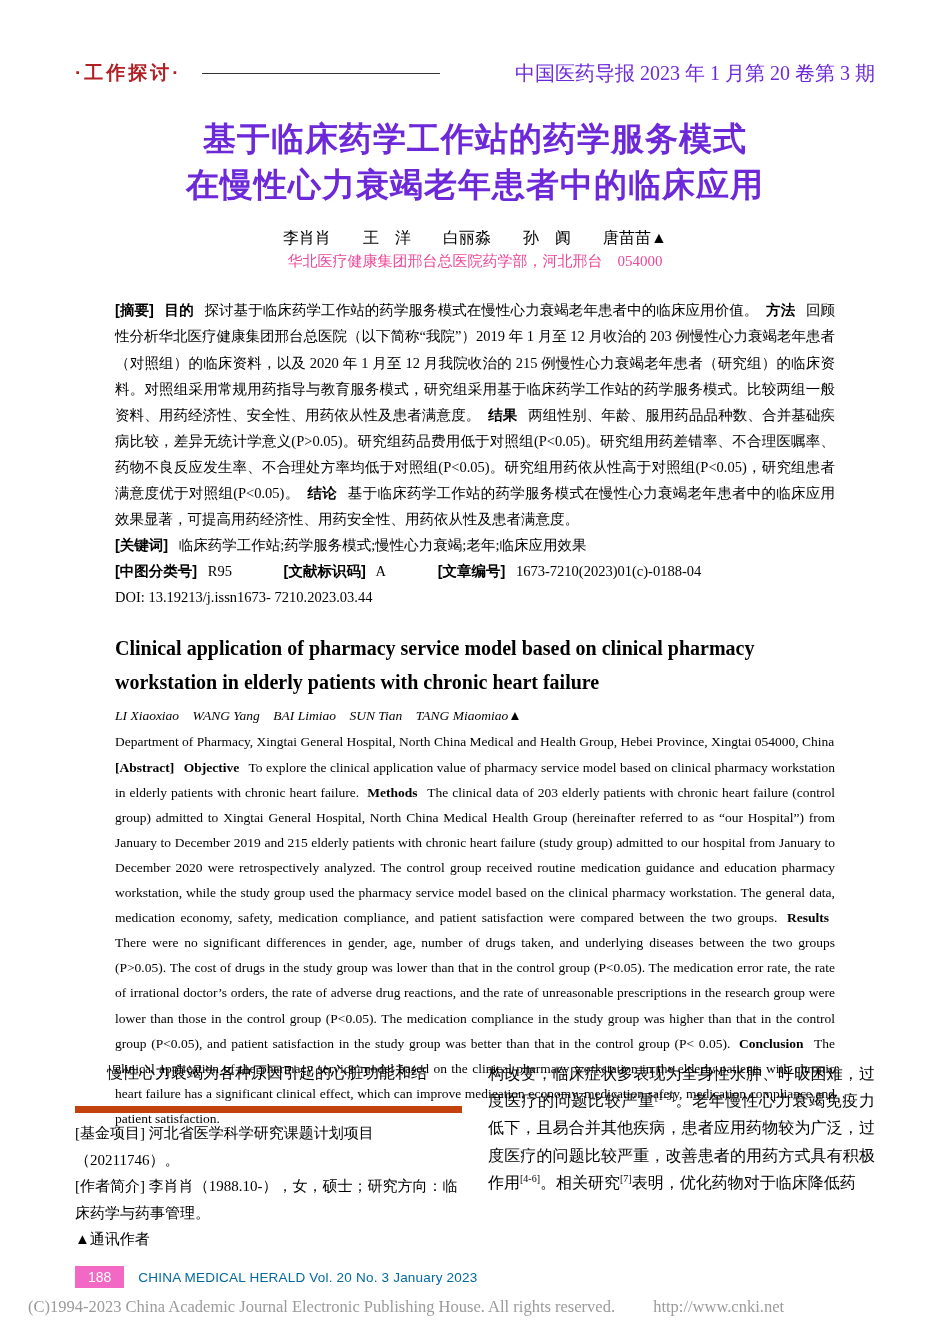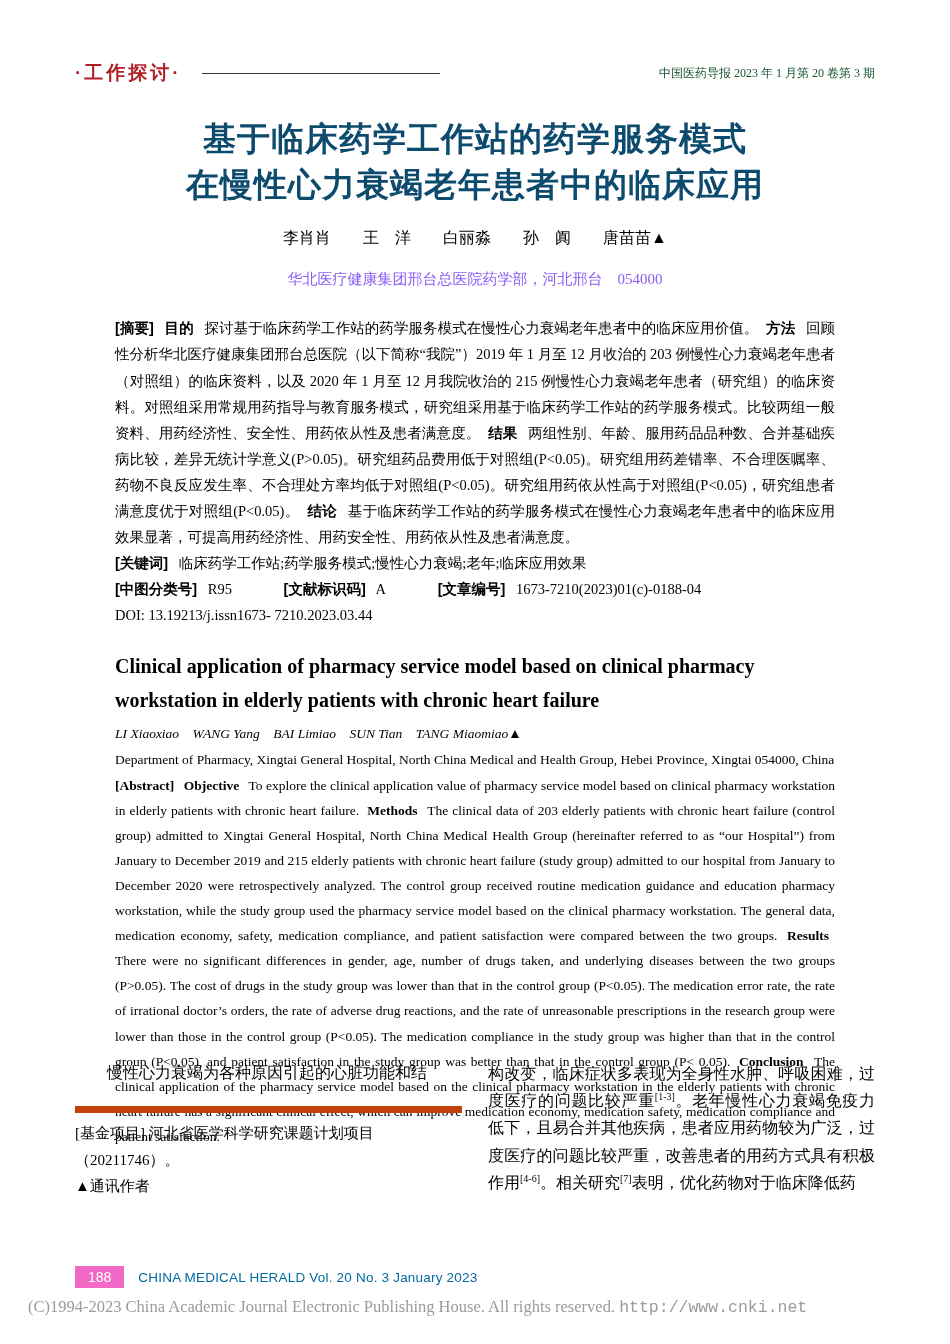--- a/index.html
+++ b/index.html
@@ -6,27 +6,27 @@
   .page{
     position:relative;width:950px;height:1344px;margin:0 auto;background:#ffffff;
     overflow:hidden;font-family:"Liberation Serif","DejaVu Serif",serif;color:#111;
   }
   .inner{padding:58px 75px 0 75px;}
   
   .header{display:flex;align-items:center;height:30px;}
   .col-label{font-family:"Liberation Sans","DejaVu Sans",sans-serif;font-weight:700;
     font-size:19px;color:#b01f24;letter-spacing:3px;white-space:nowrap;text-align:center;}
   .header-rule{width:238px;height:1px;background:#333;margin-left:20px;}
-  .journal-issue{margin-left:auto;font-size:12px;white-space:nowrap;color:#14532d;}
+  .journal-issue{margin-left:auto;font-size:20px;white-space:nowrap;color:#6d28d9;}
   
   .title-cn{margin:28px 0 0 0;text-align:center;
     font-family:"Liberation Sans","DejaVu Sans",sans-serif;
-    font-size:33px;font-weight:700;line-height:1.40;letter-spacing:1px;color:#0c4a6e;}
+    font-size:33px;font-weight:700;line-height:1.40;letter-spacing:1px;color:#6d28d9;}
   .authors-cn{margin-top:20px;text-align:center;font-size:16px;color:#000;}
-  .affil-cn{margin-top:21px;text-align:center;font-size:15px;color:#8b5cf6;}
+  .affil-cn{margin-top:3px;text-align:center;font-size:15px;color:#ec4899;}
   
   .abstract-cn{margin:26px 40px 0 40px;font-size:14.5px;line-height:1.8;color:#000;}
   .abstract-cn p{margin:0;text-align:justify;}
   .lab{font-family:"Liberation Sans","DejaVu Sans",sans-serif;font-weight:700;margin-right:7px;}
   .sect{margin-right:4px;}
   .class-line .val{margin-right:48px;}
   .doi-line{text-align:left !important;}
   
   .english{margin:20px 40px 0 40px;font-size:13.5px;line-height:1.86;color:#000;}
   .title-en{margin:0;font-size:20px;font-weight:700;line-height:1.72;text-align:left;}
@@ -43,21 +43,21 @@
   .footnotes p{margin:0;}
   .colR{width:387px;font-size:16px;line-height:1.70;text-align:justify;color:#000;margin:0;}
   .colR sup{font-size:10px;line-height:0;}
   
   .footer-row{position:absolute;left:75px;top:1266px;display:flex;align-items:center;}
   .badge{background:#f168c5;color:#fff;font-family:"Liberation Sans","DejaVu Sans",sans-serif;
     font-size:14px;line-height:20px;padding:1px 13px;}
   .footer-journal{margin-left:14px;font-family:"Liberation Sans","DejaVu Sans",sans-serif;
     font-size:13.5px;color:#0369a1;letter-spacing:0.2px;}
   .copyright{position:absolute;left:28px;top:1297px;font-size:16.5px;color:#9b9b9b;white-space:nowrap;}
-  .copyright .url{font-family:Liberation Mono, monospace;}
+  .copyright .url{margin-left:34px;}
 </style>
 </head>
 <body>
 
 <div class="page">
   <div class="inner">
 
     <div class="header">
       <span class="col-label">·工作探讨·</span>
       <span class="header-rule"></span>
@@ -118,20 +118,21 @@
         <span class="sect">The clinical application of the pharmacy service model based on the clinical pharmacy workstation in the elderly patients with chronic heart failure has a significant clinical effect, which can improve medication economy, medication safety, medication compliance and patient satisfaction.</span>
       </p>
     </div>
   </div>
 
   <div class="columns">
     <div class="colL">
       <p class="first">慢性心力衰竭为各种原因引起的心脏功能和结</p>
       <div class="footnotes">
         <p>[基金项目] 河北省医学科学研究课题计划项目（20211746）。</p>
+        <p>[作者简介] 李肖肖（1988.10-），女，硕士；研究方向：临床药学与药事管理。</p>
         <p>▲通讯作者</p>
       </div>
     </div>
     <p class="colR">
       <span>构改变，临床症状多表现为全身性水肿、呼吸困难，过度医疗的问题比较严重</span><sup>[1-3]</sup><span>。老年慢性心力衰竭免疫力低下，且易合并其他疾病，患者应用药物较为广泛，过度医疗的问题比较严重，改善患者的用药方式具有积极作用</span><sup>[4-6]</sup><span>。相关研究</span><sup>[7]</sup><span>表明，优化药物对于临床降低药</span>
     </p>
   </div>
 
   <div class="footer-row">
     <span class="badge">188</span>

